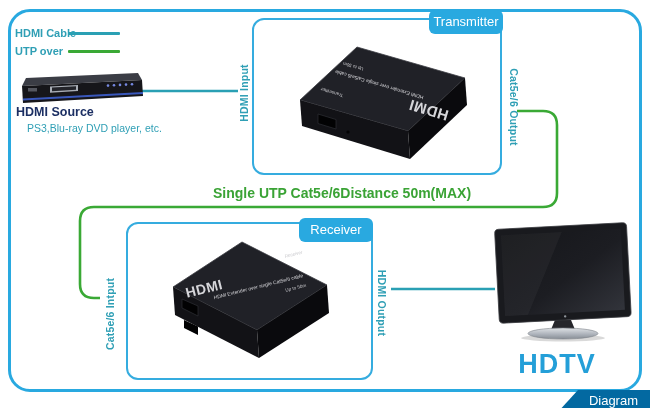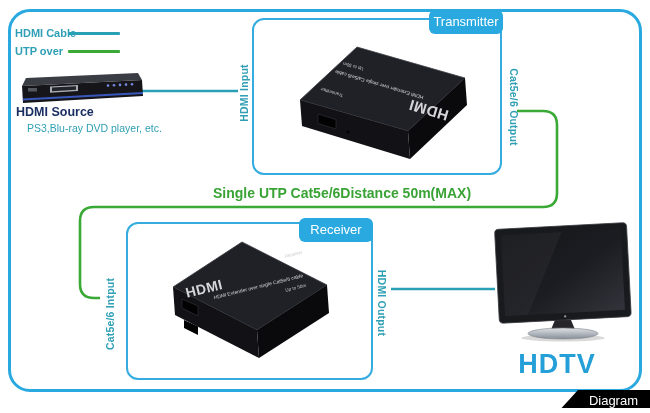--- a/index.html
+++ b/index.html
@@ -43,21 +43,21 @@
   .utp-link-label{
     position:absolute;left:213px;top:185px;display:flex;
     font-size:14px;font-weight:bold;color:#3aa335;white-space:nowrap;
   }
   .hdtv-title{
     position:absolute;left:497px;top:349px;width:120px;text-align:center;
     font-size:27px;font-weight:bold;color:#249fd8;letter-spacing:1px;
   }
   .diagram-tab{
     position:absolute;left:548px;top:390px;width:102px;height:18px;
-    background:#000000;color:#fff;font-size:13px;line-height:22px;
+    background:#0369a1;color:#fff;font-size:13px;line-height:22px;
     text-align:right;padding-right:12px;box-sizing:border-box;
     clip-path:polygon(30px 0,102px 0,102px 23px,9px 23px);
   }
   .dev{position:absolute;}
 </style>
 </head>
 <body>
 
 <div class="stage">
 

